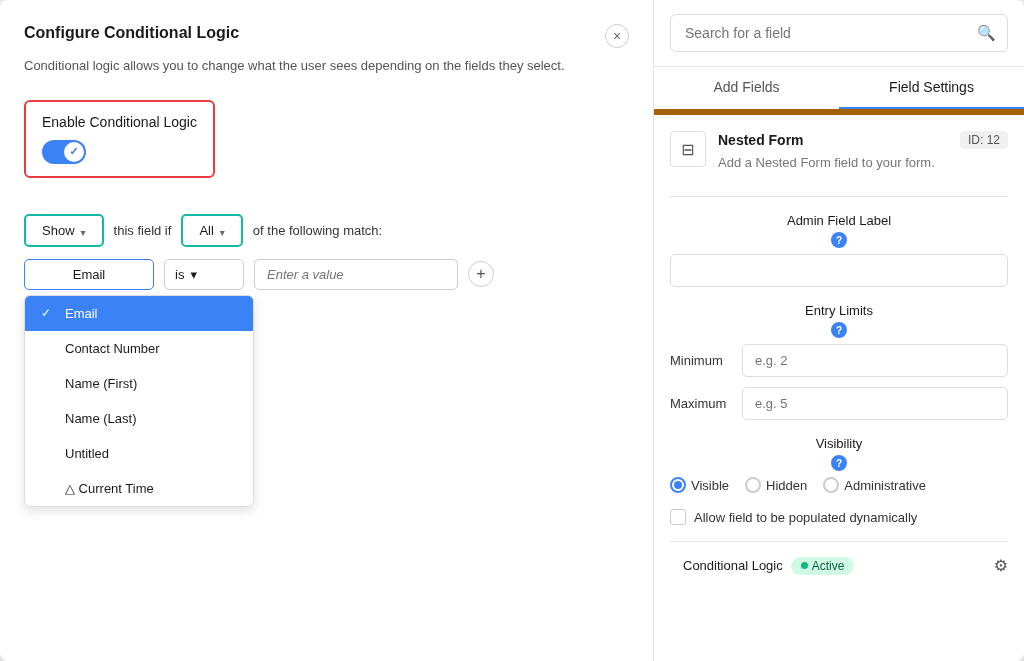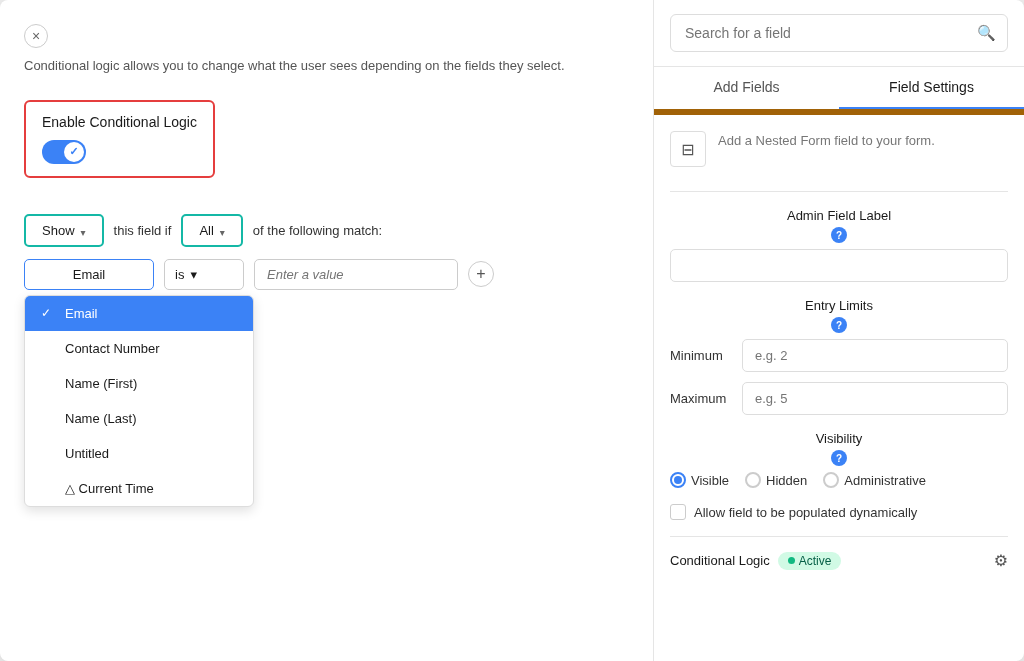--- a/index.html
+++ b/index.html
@@ -416,20 +416,21 @@
       display: flex;
       align-items: center;
       justify-content: space-between;
       border-top: 1px solid #e5e5e5;
       padding-top: 14px;
     }
     .cl-left {
       display: flex;
       align-items: center;
       gap: 8px;
+      margin-left: 13px;
     }
     .cl-label {
       font-size: 13px;
       font-weight: 500;
       color: #1a1a1a;
     }
     .active-badge {
       background: #d1fae5;
       color: #065f46;
       font-size: 12px;
@@ -451,20 +452,21 @@
       cursor: pointer;
     }
   </style>
 </head>
 <body>
 
 <div class="modal-container">
 
   <div class="left-panel">
     <div class="modal-header">
+      <span class="modal-title">Configure Conditional Logic</span>
       <button class="close-btn">×</button>
     </div>
     <p class="modal-description">Conditional logic allows you to change what the user sees depending on the fields they select.</p>
 
     <div class="enable-logic-box">
       <div class="enable-logic-label">Enable Conditional Logic</div>
       <div class="toggle-switch">
         <div class="toggle-knob">
           <span class="toggle-check">✓</span>
         </div>
@@ -544,20 +546,24 @@
       </div>
     </div>
 
     <div class="right-content">
 
       <div class="field-card">
         <div class="field-icon">
           <span>⊟</span>
         </div>
         <div class="field-info">
+          <div class="field-name-row">
+            <span class="field-name">Nested Form</span>
+            <span class="field-id-badge">ID: 12</span>
+          </div>
           <span class="field-desc">Add a Nested Form field to your form.</span>
         </div>
       </div>
 
       <hr class="section-divider">
 
       <div>
         <div class="form-label">
           <span>Admin Field Label</span>
           <span class="help-icon">?</span>

